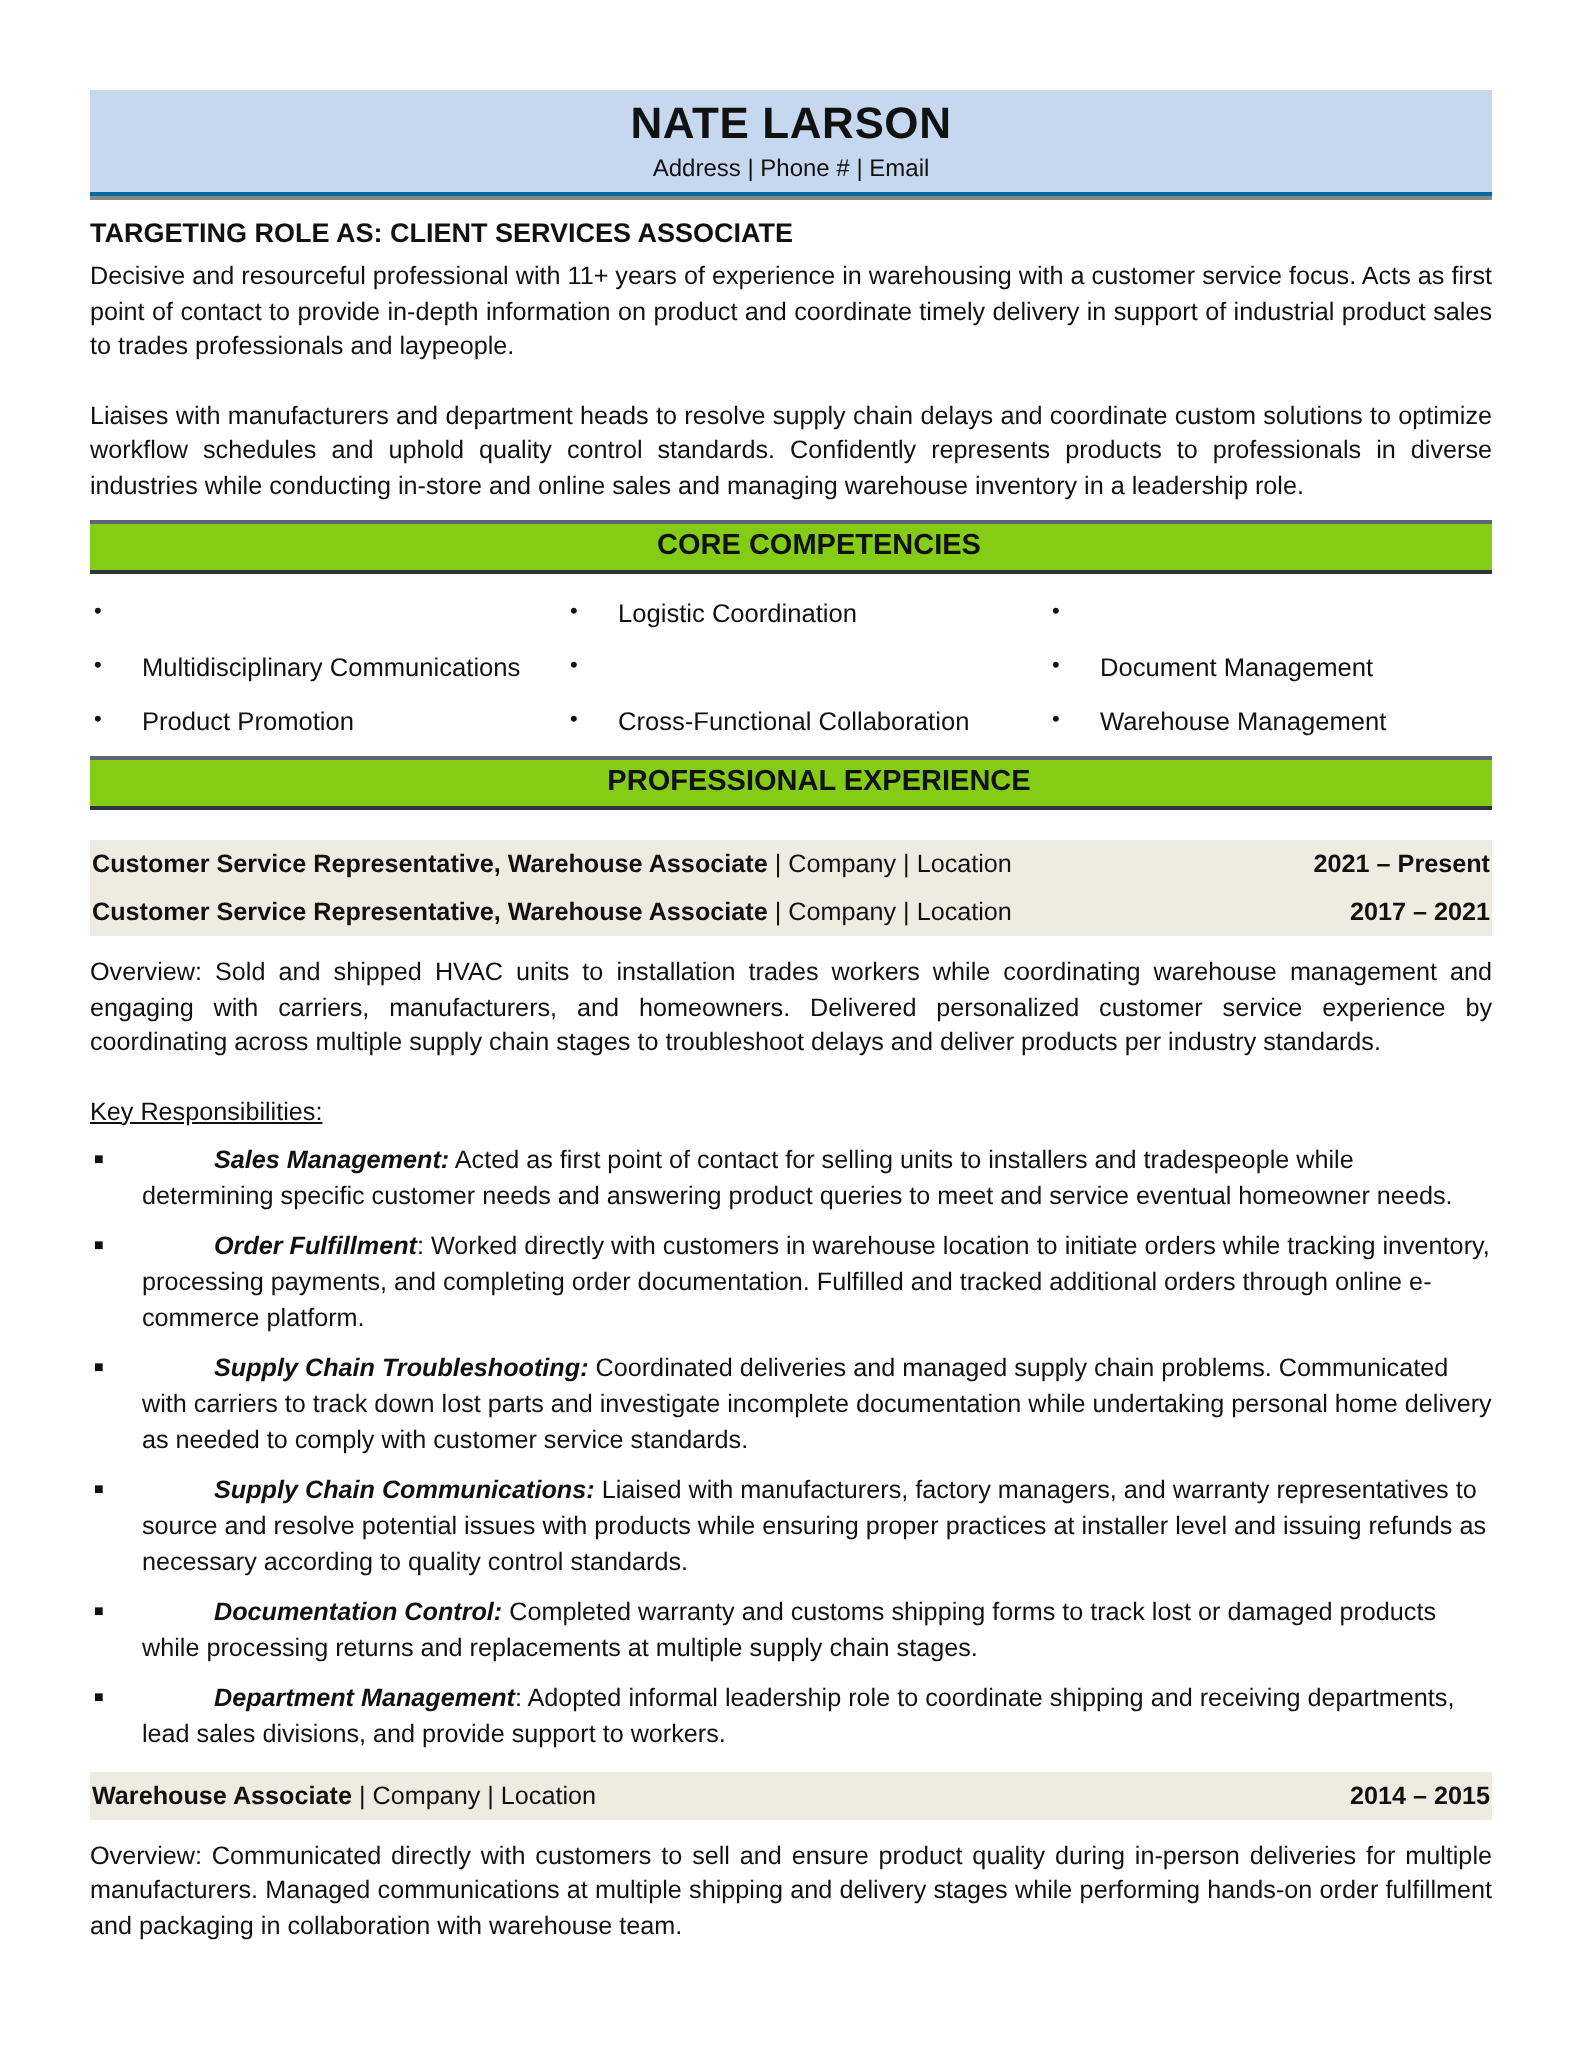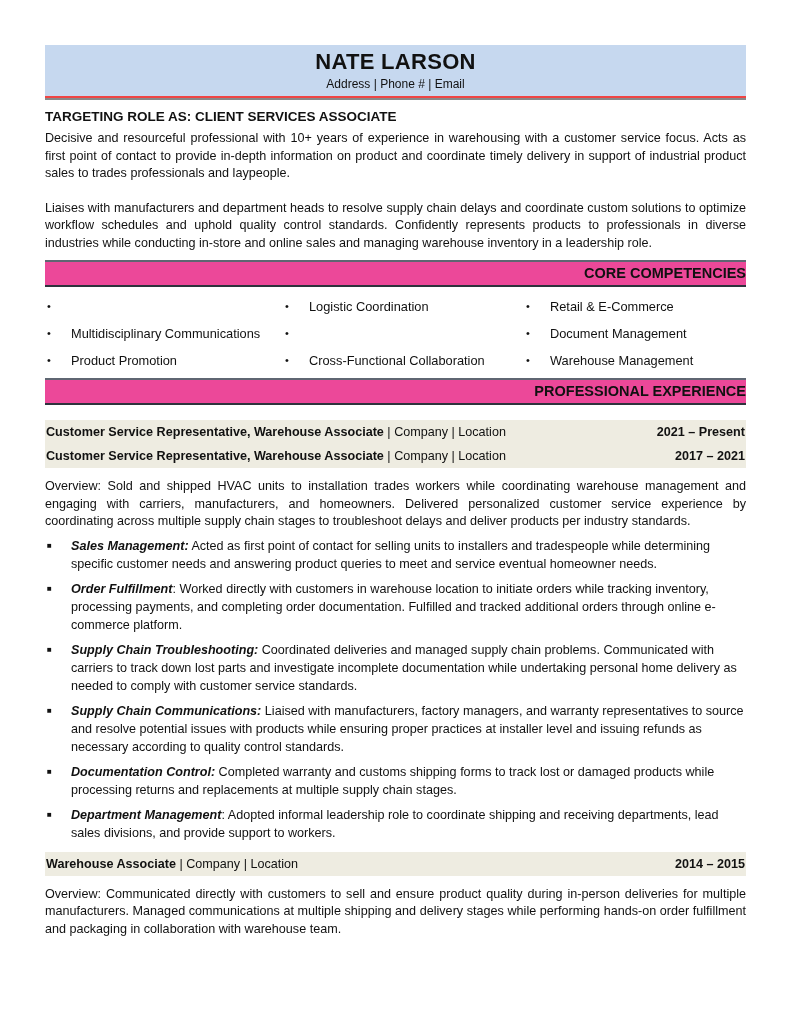--- a/index.html
+++ b/index.html
@@ -3,80 +3,79 @@
 <meta charset="utf-8">
 <style>
   html, body { margin: 0; padding: 0; background: #ffffff; }
   body {
     width: 791px; height: 1024px; position: relative; overflow: hidden;
     font-family: "Liberation Sans", sans-serif; color: #111;
   }
   .page { position: absolute; left: 45px; top: 45px; width: 701px; }
   .header {
     background: #c6d8ef; text-align: center; padding-top: 3px; height: 48px;
-    border-bottom: 2px solid #ef4444; box-shadow: 0 2px 0 #888;
+    border-bottom: 2px solid #0369a1; box-shadow: 0 2px 0 #888;
   }
   .name { font-size: 22px; font-weight: bold; letter-spacing: 0.3px; line-height: 28px; }
   .contact { font-size: 12px; line-height: 17px; text-align: center; }
   .target { font-weight: bold; font-size: 13.5px; margin-top: 10px; line-height: 18px; }
   p.para { font-size: 12.6px; line-height: 17.5px; margin: 0; text-align: justify; }
   .p1 { margin-top: 4px !important; }
   .p2 { margin-top: 17px !important; }
   .section-bar {
-    background: #ec4899; text-align: right; font-weight: bold; font-size: 14.5px;
+    background: #84cc16; text-align: center; font-weight: bold; font-size: 14.5px;
     border-top: 2px solid #5f6672; border-bottom: 2px solid #2e333d;
     height: 23px; line-height: 23px; padding-left: 28px;
   }
   .sb1 { margin-top: 8px; }
   .comp-grid { display: grid; grid-template-columns: 238px 241px 222px; margin-top: 6px; margin-bottom: 4px; }
   .comp-item { font-size: 12.8px; line-height: 27px; display: flex; align-items: center; }
   .comp-bullet { width: 24px; font-size: 11px; padding-left: 2px; }
   .job-bar {
     background: #eeece1; display: flex; justify-content: space-between;
     font-size: 12.6px; height: 24px; line-height: 24px; padding: 0 1px;
   }
   .job-block { margin-top: 15px; }
   .job-bar b { font-weight: bold; text-align: right; }
   .u { }
   .overview { margin-top: 10px !important; }
   .kr-label { margin-top: 17px; font-size: 12.6px; line-height: 17px; text-decoration: underline; }
   ul.resp { list-style: none; margin: 6px 0 0 0; padding: 0; }
   ul.resp li { display: flex; font-size: 12.6px; line-height: 18px; margin-bottom: 7px; }
   .sq { width: 24px; flex: 0 0 24px; font-size: 8px; line-height: 18px; padding-left: 2px; }
-  .resp-title { font-weight: bold; font-style: italic; }
+  .resp-title { font-weight: bold; font-style: italic; margin-left: 36px; }
   .job3 { margin-top: 10px; }
 </style>
 </head>
 <body>
 
 <div class="page">
 
   <div class="header">
     <div class="name">NATE LARSON</div>
     <div class="contact">Address | Phone # | Email</div>
   </div>
 
   <div class="target">TARGETING ROLE AS: CLIENT SERVICES ASSOCIATE</div>
 
-  <p class="para p1">Decisive and resourceful professional with 10+ years of experience in warehousing with a customer service focus. Acts as first point of contact to provide in-depth information on product and coordinate timely delivery in support of industrial product sales to trades professionals and laypeople.</p>
+  <p class="para p1">Decisive and resourceful professional with 11+ years of experience in warehousing with a customer service focus. Acts as first point of contact to provide in-depth information on product and coordinate timely delivery in support of industrial product sales to trades professionals and laypeople.</p>
   <p class="para p2">Liaises with manufacturers and department heads to resolve supply chain delays and coordinate custom solutions to optimize workflow schedules and uphold quality control standards. Confidently represents products to professionals in diverse industries while conducting in-store and online sales and managing warehouse inventory in a leadership role.</p>
 
   <div class="section-bar sb1">CORE COMPETENCIES</div>
 
   <div class="comp-grid">
     <div class="comp-item">
         <span class="comp-bullet">•</span>
       </div>
     <div class="comp-item">
         <span class="comp-bullet">•</span>
         <span>Logistic Coordination</span>
       </div>
     <div class="comp-item">
         <span class="comp-bullet">•</span>
-        <span>Retail &amp; E-Commerce</span>
       </div>
     <div class="comp-item">
         <span class="comp-bullet">•</span>
         <span>Multidisciplinary Communications</span>
       </div>
     <div class="comp-item">
         <span class="comp-bullet">•</span>
       </div>
     <div class="comp-item">
         <span class="comp-bullet">•</span>
@@ -104,20 +103,21 @@
       <b>2021 – Present</b>
     </div>
     <div class="job-bar">
       <span><b>Customer Service Representative, Warehouse Associate</b><span> | </span><span class="u">Company</span><span> | </span><span>Location</span></span>
       <b>2017 – 2021</b>
     </div>
   </div>
 
   <p class="para overview"><span class="u">Overview:</span><span> Sold and shipped HVAC units to installation trades workers while coordinating warehouse management and engaging with carriers, manufacturers, and homeowners. Delivered personalized customer service experience by coordinating across multiple supply chain stages to troubleshoot delays and deliver products per industry standards.</span></p>
 
+  <div class="kr-label">Key Responsibilities:</div>
 
   <ul class="resp">
     <li>
         <span class="sq">■</span>
         <span><span class="resp-title">Sales Management:</span><span> Acted as first point of contact for selling units to installers and tradespeople while determining specific customer needs and answering product queries to meet and service eventual homeowner needs.</span></span>
       </li>
     <li>
         <span class="sq">■</span>
         <span><span class="resp-title">Order Fulfillment</span><span>: Worked directly with customers in warehouse location to initiate orders while tracking inventory, processing payments, and completing order documentation. Fulfilled and tracked additional orders through online e-commerce platform.</span></span>
       </li>

